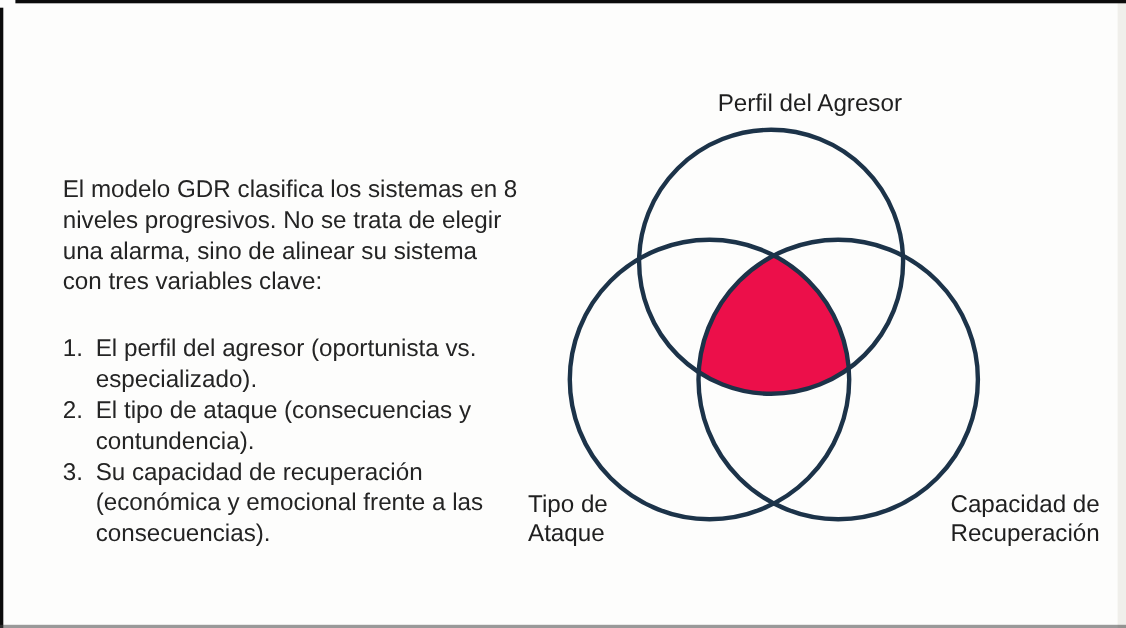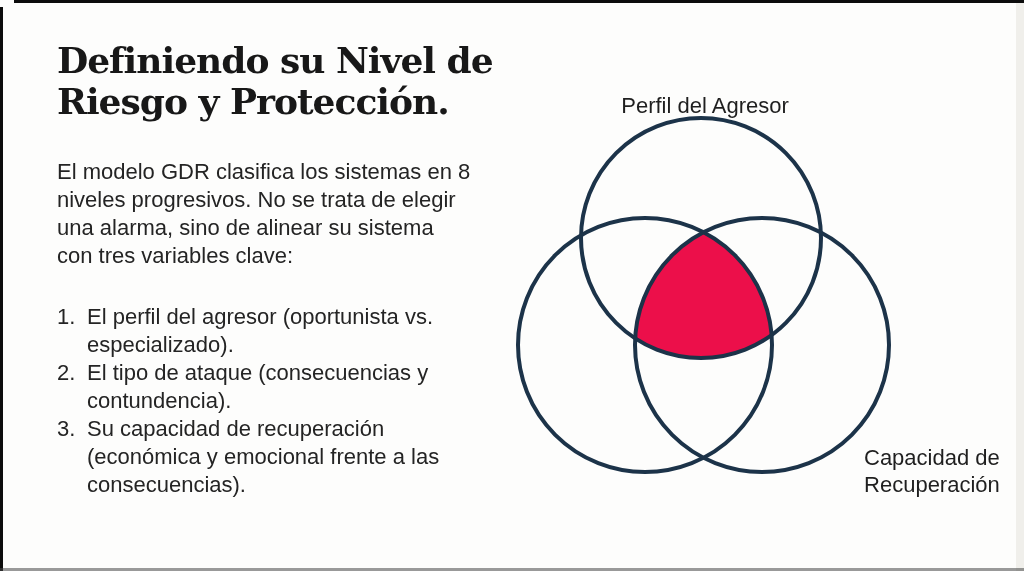--- a/index.html
+++ b/index.html
@@ -35,36 +35,34 @@
   .var-num{flex:0 0 30px;}
   .var-text{white-space:pre-line;}
   
   .venn-svg{position:absolute;left:0;top:0;width:1024px;height:571px;}
   .venn-label{
     position:absolute;
     font-size:22px;line-height:27px;
     color:#1f1f1f;
     white-space:pre-line;
   }
-  .venn-label.top{left:590px;top:92px;width:230px;text-align:center;}
+  .venn-label.top{left:590px;top:80px;width:230px;text-align:right;}
   .venn-label.bottom-left{left:480px;top:444px;text-align:left;}
   .venn-label.bottom-right{left:864px;top:444px;text-align:right;}
   
   .edge-top{position:absolute;left:14px;right:0;top:0;height:3px;background:#0c0c0c;}
   .edge-left{position:absolute;left:0;top:7px;bottom:0;width:3px;background:#0c0c0c;}
   .edge-bottom{position:absolute;left:0;right:0;bottom:0;height:3px;background:#474747;opacity:.55;}
   .edge-right{position:absolute;right:0;top:0;width:8px;height:100%;background:#f0efeb;}
 </style>
 </head>
 <body>
 
 <div class="slide">
 
-  <h1 class="title">Definiendo su Nivel de
-Riesgo y Protección.</h1>
 
   <p class="intro">El modelo GDR clasifica los sistemas en 8
 niveles progresivos. No se trata de elegir
 una alarma, sino de alinear su sistema
 con tres variables clave:</p>
 
   <div class="var-list">
     <div class="var-item">
       <span class="var-num">1.</span>
       <span class="var-text">El perfil del agresor (oportunista vs.
@@ -98,20 +96,22 @@
       </g>
     </g>
     <g fill="none" stroke-width="4">
       <circle cx="701" cy="238" r="120" stroke="#1c3349"></circle>
       <circle cx="645" cy="345" r="127" stroke="#1c3349"></circle>
       <circle cx="762" cy="345" r="127" stroke="#1c3349"></circle>
     </g>
   </svg>
 
   <div class="venn-label top">Perfil del Agresor</div>
+  <div class="venn-label bottom-left">Tipo de
+Ataque</div>
   <div class="venn-label bottom-right">Capacidad de
 Recuperación</div>
 
   <div class="edge-right"></div>
   <div class="edge-top"></div>
   <div class="edge-left"></div>
   <div class="edge-bottom"></div>
 
 </div>
 

